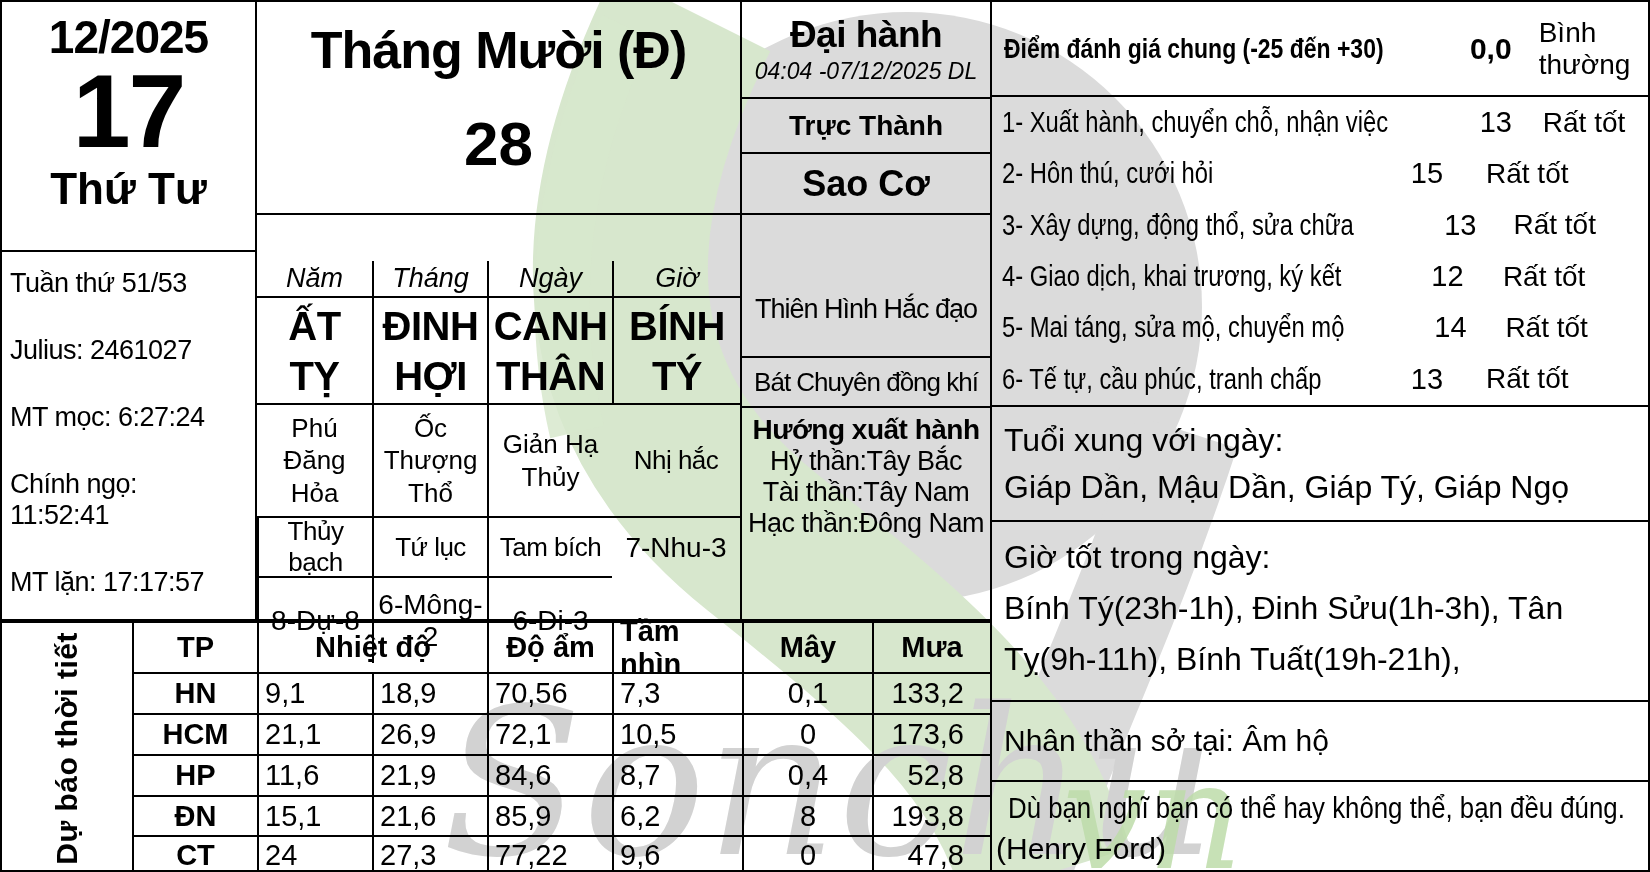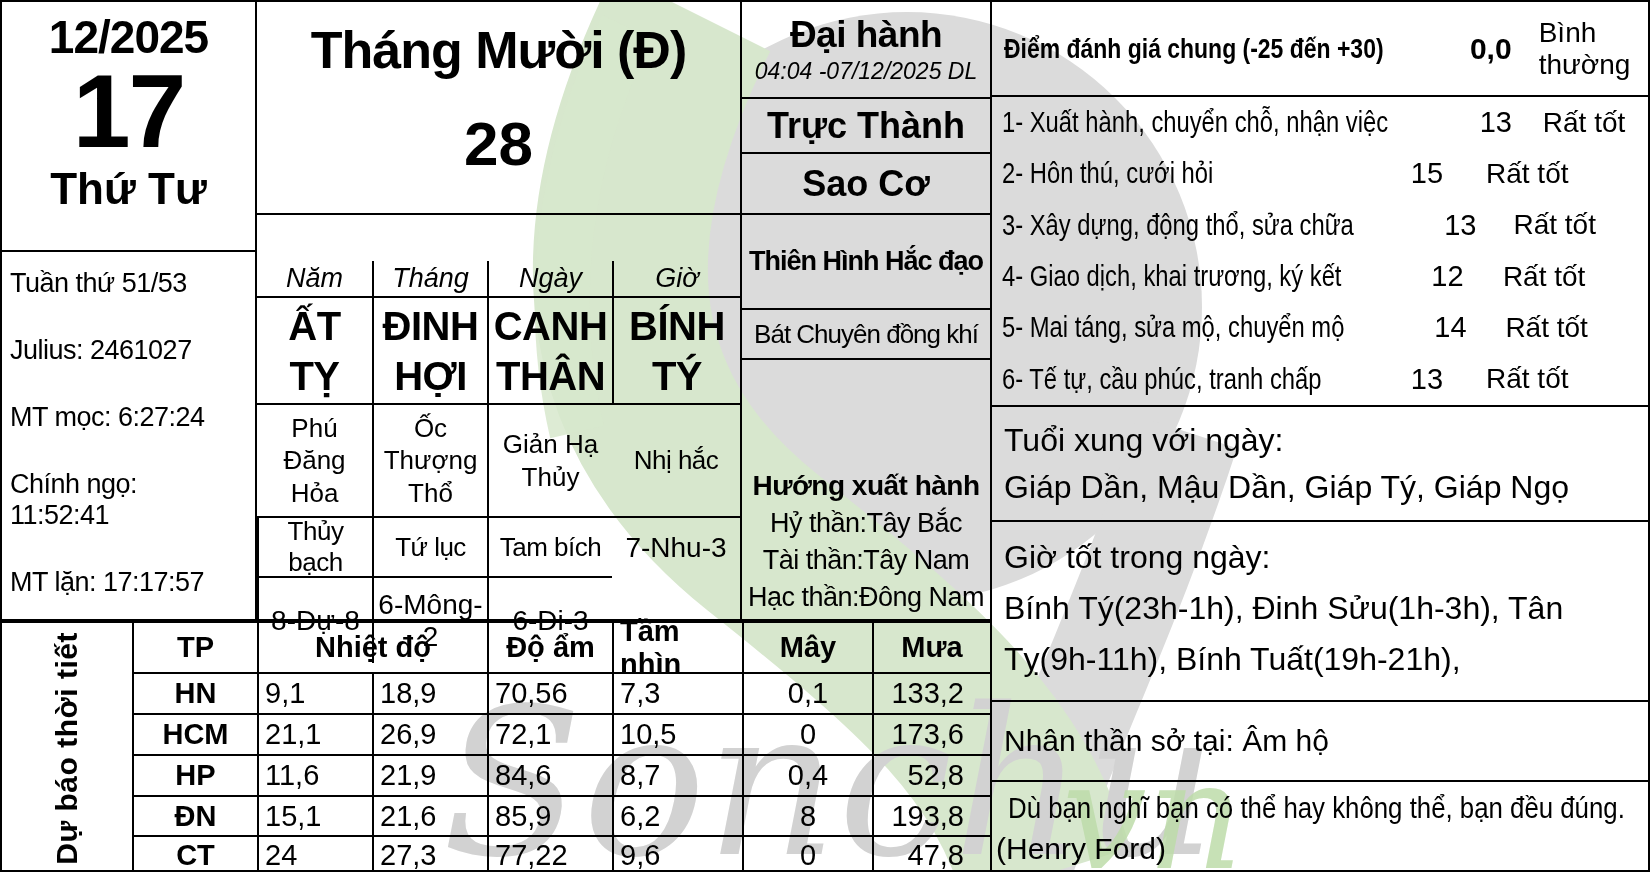--- a/index.html
+++ b/index.html
@@ -38,25 +38,25 @@
   .cg-sao { font-size:26px; letter-spacing:-0.5px; }
   .cg-so { font-size:28px; }
 
   
   .mid-col { left:740px; top:0; width:250px; height:617px; border-right:2px solid #000; }
   .m-row { border-bottom:2px solid #000; display:flex; flex-direction:column;
            align-items:center; justify-content:center; text-align:center; }
   .m-tiet { height:97px; }
   .tiet-name { font-size:37px; font-weight:bold; letter-spacing:-0.5px; }
   .tiet-time { font-size:23px; font-style:italic; margin-top:2px; }
-  .m-truc { height:55px; font-size:36px; font-weight:bold; }
+  .m-truc { height:55px; font-size:28px; font-weight:bold; }
   .m-sao { height:61px; font-size:36px; font-weight:bold; }
-  .m-hoangdao { height:95px; font-size:27px; font-weight:bold; letter-spacing:-1px; }
+  .m-hoangdao { height:95px; font-size:27px; font-weight:normal; letter-spacing:-1px;margin-top:48px; }
   .m-ghichu { height:50px; font-size:26px; letter-spacing:-1px; }
-  .m-huong { height:259px; border-bottom:none; justify-content:flex-end; padding:6px 0;gap:6px; }
+  .m-huong { height:259px; border-bottom:none; justify-content:flex-start; padding:6px 0; }
   .huong-title { font-size:28px; font-weight:bold; letter-spacing:-0.5px; }
   .huong-item { font-size:27px; letter-spacing:-0.5px; }
 
   
   .right-col { left:990px; top:0; width:660px; height:868px; }
   .r-head { height:95px; border-bottom:2px solid #000; display:flex; align-items:center; }
   .r-head-label { flex:1; padding-left:12px; font-weight:bold; font-size:28px; }
   .r-score { width:70px; text-align:center; font-size:29px; }
   .r-head .r-score { font-weight:bold; font-size:30px; }
   .r-verdict { width:190px; padding-left:24px; font-size:28px; }

